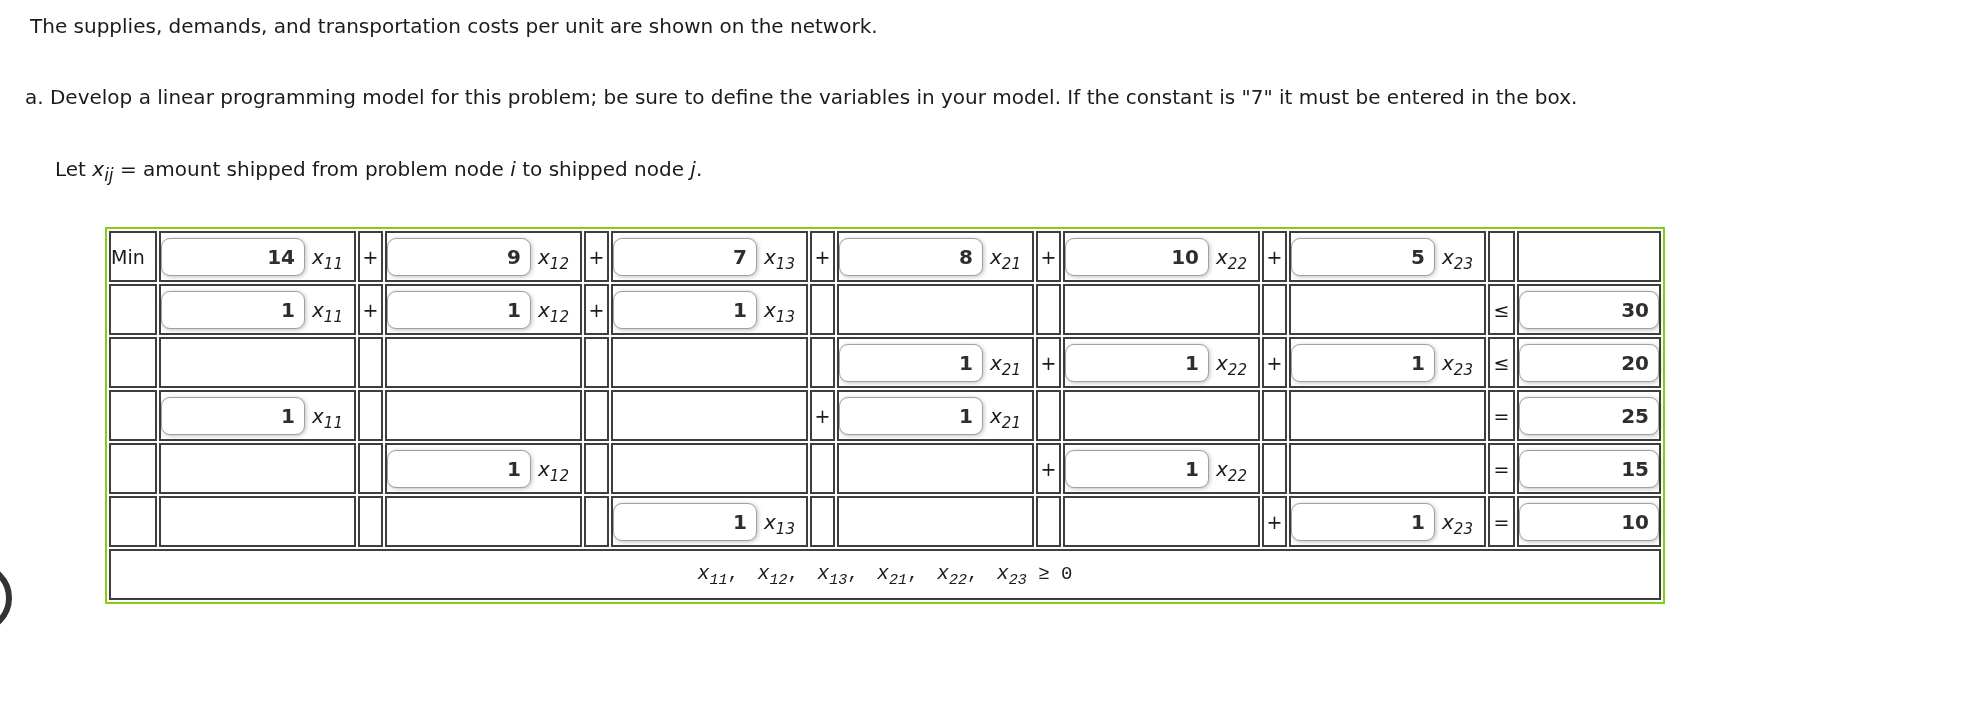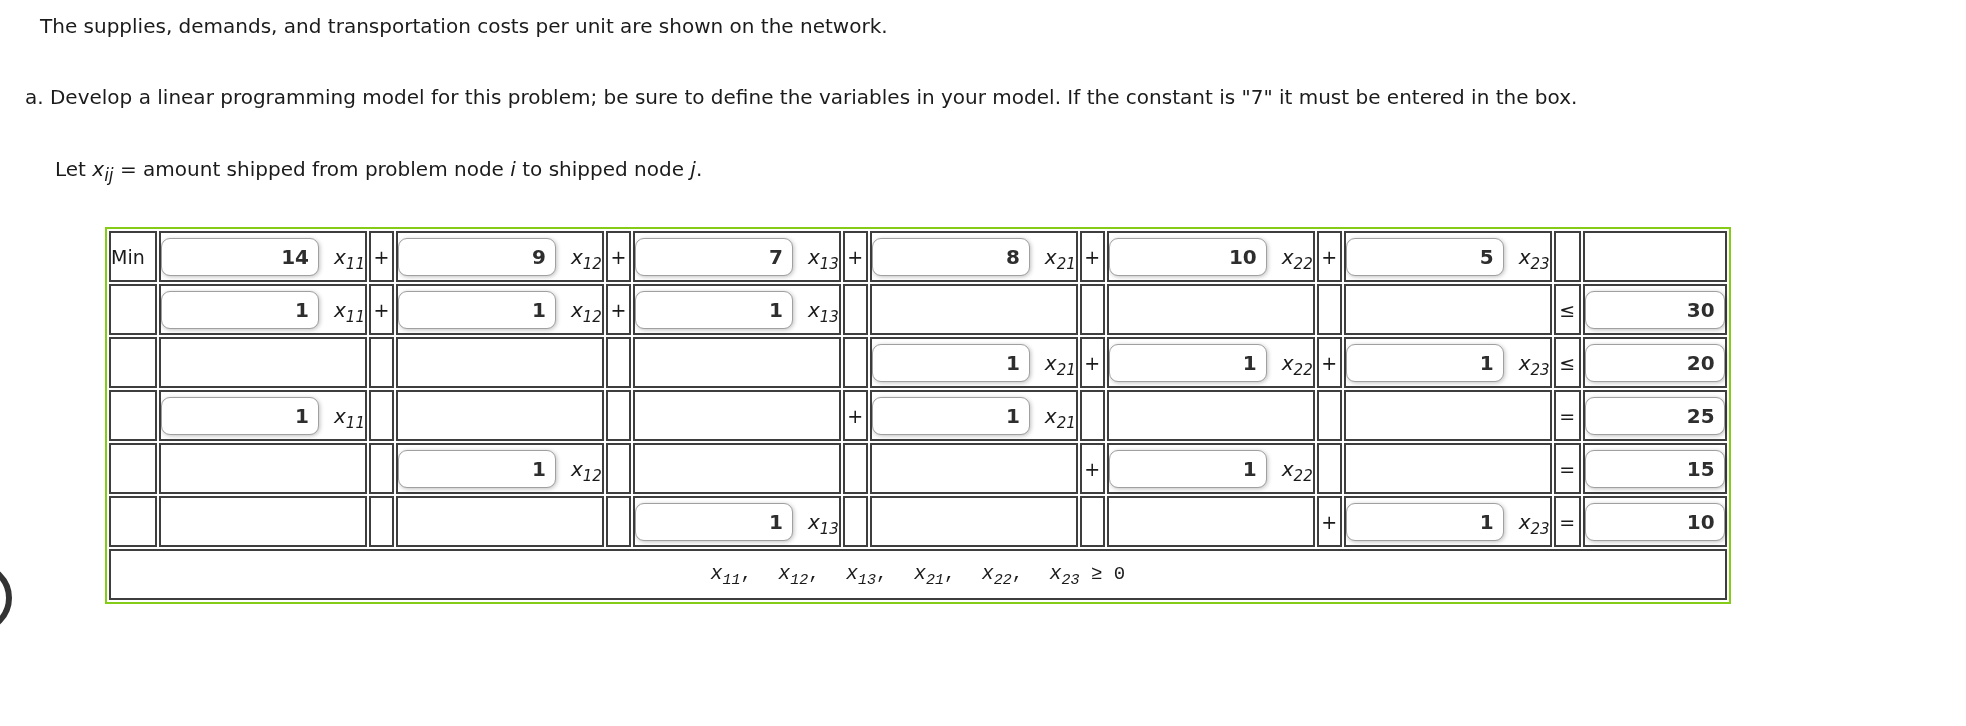--- a/index.html
+++ b/index.html
@@ -4,21 +4,21 @@
 <style>
   * { box-sizing: border-box; }
   html,body { margin:0; padding:0; }
   body {
     width:1966px; height:726px; overflow:hidden; position:relative;
     background:#ffffff; color:#1b1b1b;
     font-family:"DejaVu Sans","Liberation Sans",sans-serif;
     font-size:20px; line-height:24px;
   }
   p { margin:0; white-space:nowrap; }
-  .intro   { margin:14px 0 0 40px; }
+  .intro   { margin:14px 0 0 30px; }
   .instr   { margin:47px 0 0 25px; }
   .defline { margin:48px 0 0 55px; }
   .defline i, .instr i { font-style:italic; }
 
   table.lp {
     border-collapse:separate; border-spacing:2px;
     border:2px solid #84cc16; background:#fff;
     margin:46px 0 0 105px;
   }
   table.lp td {
@@ -28,30 +28,30 @@
   }
   td.lbl  { min-width:48px; padding:0 5px; }
   td.term { width:197px; padding:0 2px 0 5px; }
   td.plus { width:25px;  text-align:center; font-size:20px; }
   td.rel  { width:27px;  text-align:center; font-size:20px; }
   td.rhs  { width:118px; padding:0 4px; text-align:left; }
   td.nonneg { height:42px; text-align:center; font-size:20px;font-family:Liberation Mono, monospace; }
 
   .ibox {
     display:inline-block; vertical-align:middle;
-    width:158px; height:38px;
+    width:144px; height:38px;
     border:1.5px solid #a0a0a0; border-radius:9px;
     box-shadow:1px 1px 4px rgba(0,0,0,0.25);
     background:#fff;
     font-family:"DejaVu Sans","Liberation Sans",sans-serif;
     font-weight:bold; font-size:20px; color:#2e2e2e;
     text-align:right; padding:0 9px;
   }
   .rhsbox { width:140px; }
-  .var { display:inline-block; vertical-align:middle; font-style:italic; font-size:20px; margin-left:15px; }
+  .var { display:inline-block; vertical-align:middle; font-style:italic; font-size:20px; margin-left:7px; }
   .var sub { font-size:15px; line-height:0; }
   .defvar { vertical-align:baseline; margin:0; font-size:inherit; }
   .defvar sub { font-size:17px; }
 
   .arc {
     position:absolute; left:-58px; top:563px;
     width:70px; height:70px;
     border:6px solid #333; border-radius:50%;
     background:transparent;
   }

